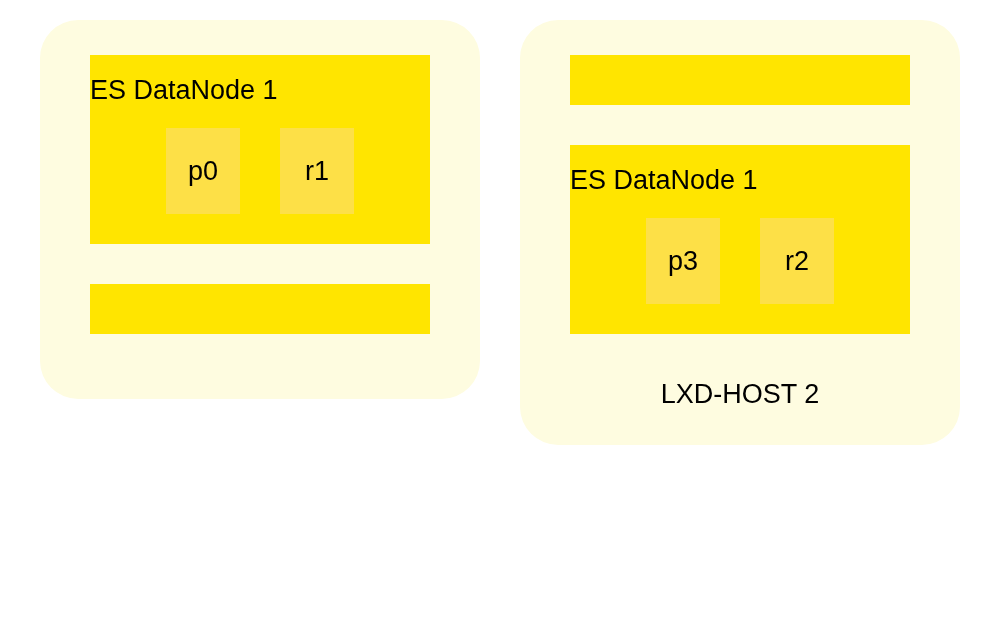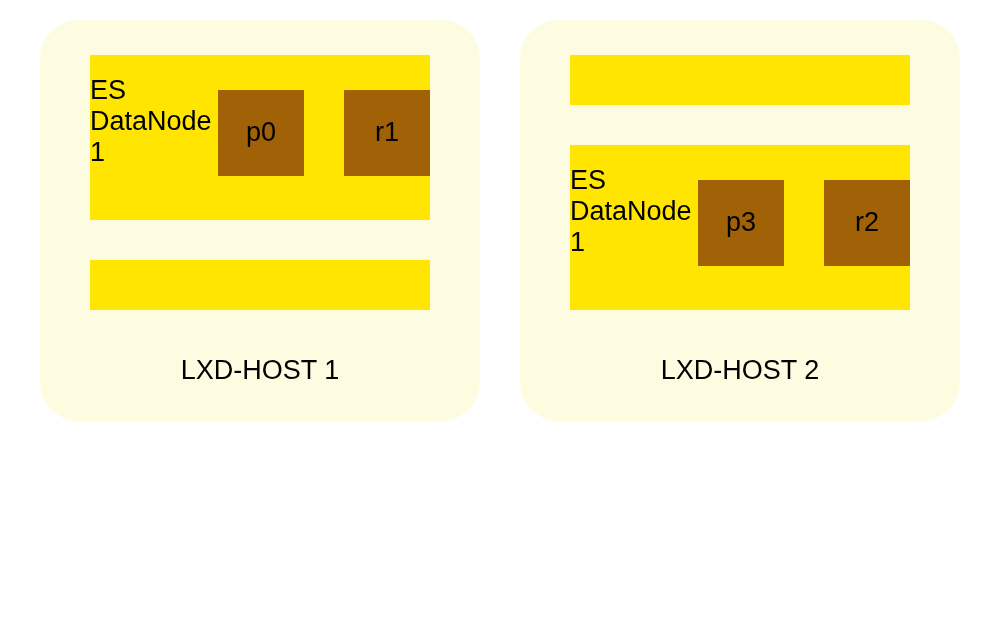--- a/index.html
+++ b/index.html
@@ -25,38 +25,37 @@
     padding: 35px 50px 25px 50px;
     display: flex;
     flex-direction: column;
     align-items: center;
   }
   .datanode {
     background: #ffe500;
     width: 340px;
     padding: 20px 0 30px 0;
     display: flex;
-    flex-direction: row;
-    align-items: center;
+    flex-direction: column;
     margin-bottom: 40px;
   }
   .datanode-title {
     font-size: 27px;
     font-weight: 400;
     color: #000;
     margin-bottom: 22px;
   }
   .shards {
     display: flex;
     gap: 40px;
     justify-content: center;
   }
   .shard {
-    background: #a16207;
-    width: 86px;
+    background: #fde047;
+    width: 74px;
     height: 86px;
     display: flex;
     align-items: center;
     justify-content: center;
     font-size: 27px;
     font-weight: 400;
     color: #000;
   }
   .host-label {
     font-size: 27px;
@@ -72,21 +71,20 @@
 <div class="host">
   <div class="datanode">
     <div class="datanode-title">ES DataNode 1</div>
     <div class="shards">
       <div class="shard">p0</div>
       <div class="shard">r1</div>
     </div>
   </div>
   <div class="datanode">
   </div>
-  <div class="host-label">LXD-HOST 1</div>
 </div>
 
 <div class="host">
   <div class="datanode">
     <div class="shards">
     </div>
   </div>
   <div class="datanode">
     <div class="datanode-title">ES DataNode 1</div>
     <div class="shards">

